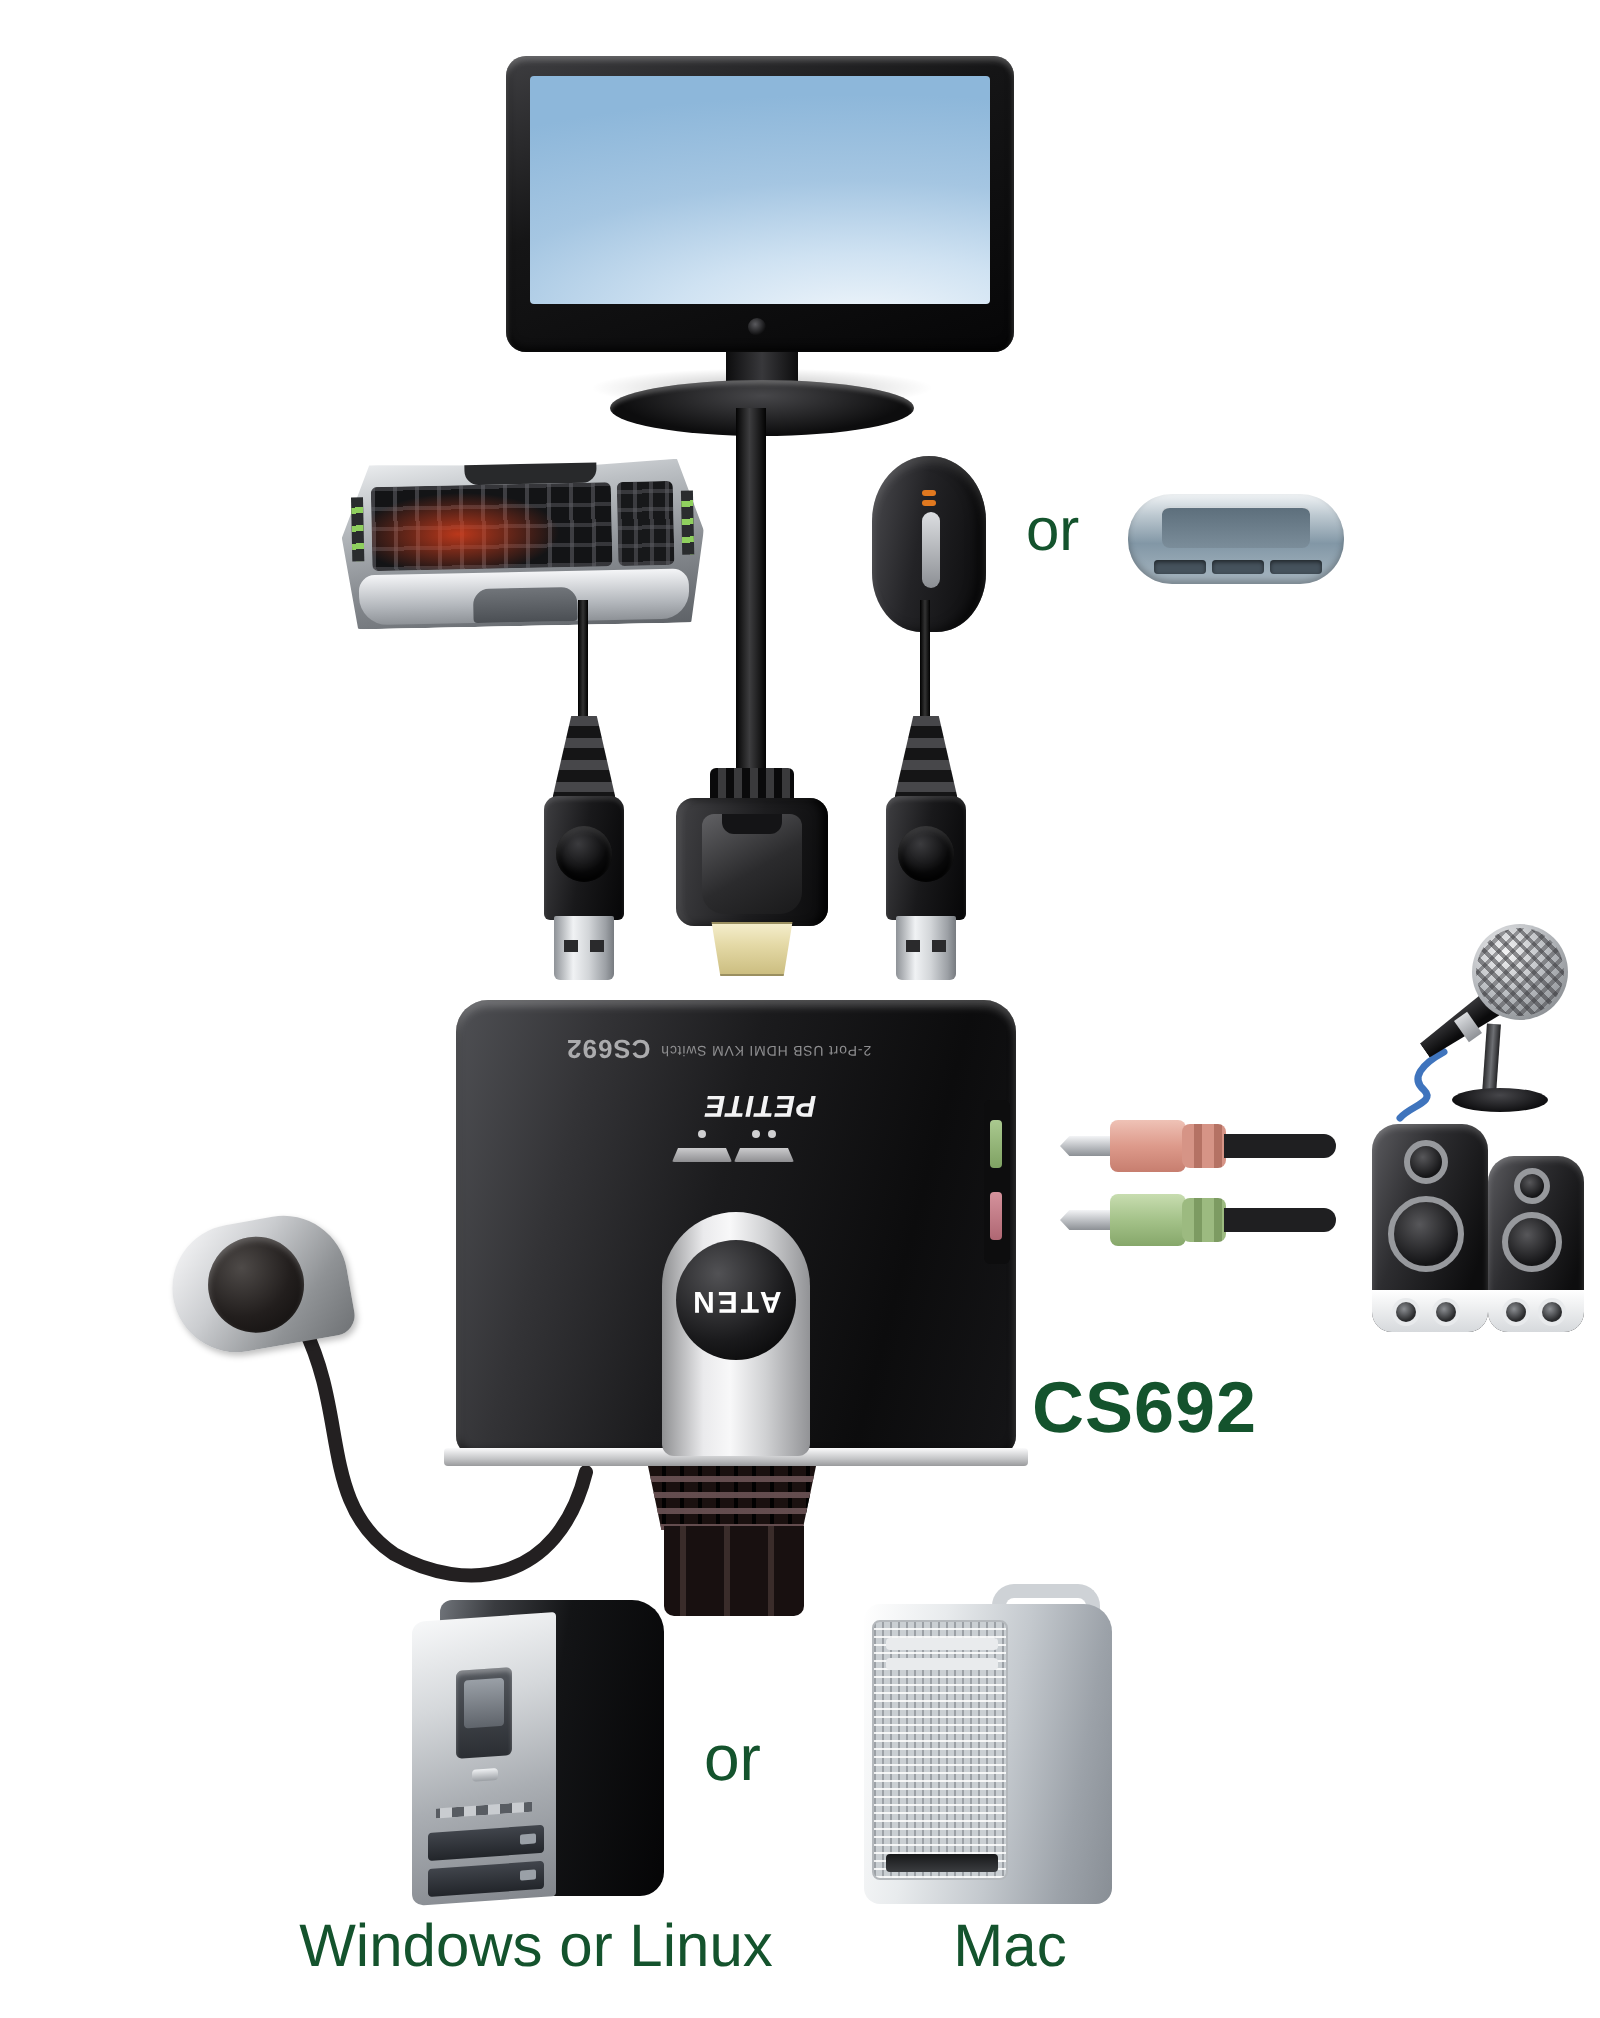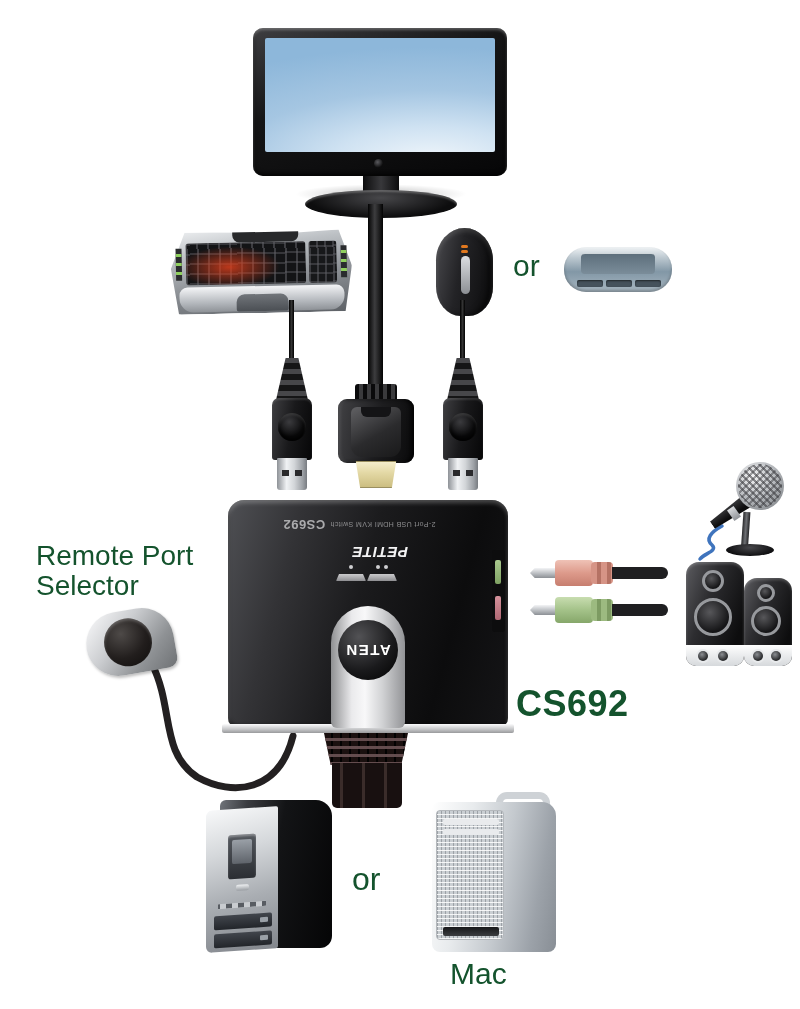--- a/index.html
+++ b/index.html
@@ -242,21 +242,21 @@
   .mac-slot.m1{top:8px}.mac-slot.m2{top:18px}
   .mac-foot{position:absolute;left:6px;top:116px;width:56px;height:9px;border-radius:2px;
     background:linear-gradient(#17181a,#3b3d40)}
 
   
   #lbl-remote{left:36px;top:541px;width:200px;font-size:28px;line-height:30px}
   #lbl-or-top{left:513px;top:249px;font-size:30px}
   #lbl-model{left:516px;top:683px;font-size:36px;font-weight:bold;letter-spacing:.5px}
   #lbl-or-bottom{left:352px;top:861px;font-size:32px}
   #lbl-windows{left:120px;top:957px;width:296px;font-size:30px;text-align:center}
-  #lbl-mac{left:450px;top:957px;width:110px;font-size:30px;}
+  #lbl-mac{left:450px;top:957px;width:110px;font-size:30px;text-align:center}
 
   svg.wires{position:absolute;left:0;top:0;pointer-events:none}
 </style>
 </head>
 <body>
 
 <div id="stage">
 
   <svg class="wires" width="800" height="1009" viewBox="0 0 800 1009">
     <path d="M 152 664 C 174 708 160 752 197 777 C 233 797 279 792 293 736" fill="none" stroke="#232021" stroke-width="7" stroke-linecap="round"></path>
@@ -368,21 +368,20 @@
     <div class="kvm-port port-pink"></div>
   </div>
   <div class="aten-tab">
     <div class="aten-circle">
       <span>ATEN</span>
     </div>
   </div>
   <div class="kvm-collar"></div>
   <div class="kvm-cables"></div>
 
-  <div class="callout" id="lbl-remote">Remote Port Selector</div>
   <div class="abs" id="selector">
     <div class="sel-body">
       <div class="sel-button"></div>
     </div>
   </div>
 
   <div class="audio-jack" id="jack-pink">
     <div class="jack-tip"></div>
     <div class="jack-barrel"></div>
     <div class="jack-ribs"></div>
@@ -449,15 +448,16 @@
     <div class="mac-handle"></div>
     <div class="mac-body">
       <div class="mac-grille">
         <div class="mac-slot m1"></div>
         <div class="mac-slot m2"></div>
         <div class="mac-foot"></div>
       </div>
     </div>
   </div>
 
+  <div class="callout" id="lbl-windows">Windows or Linux</div>
   <div class="callout" id="lbl-mac">Mac</div>
 
 </div>
 
 </body></html>

